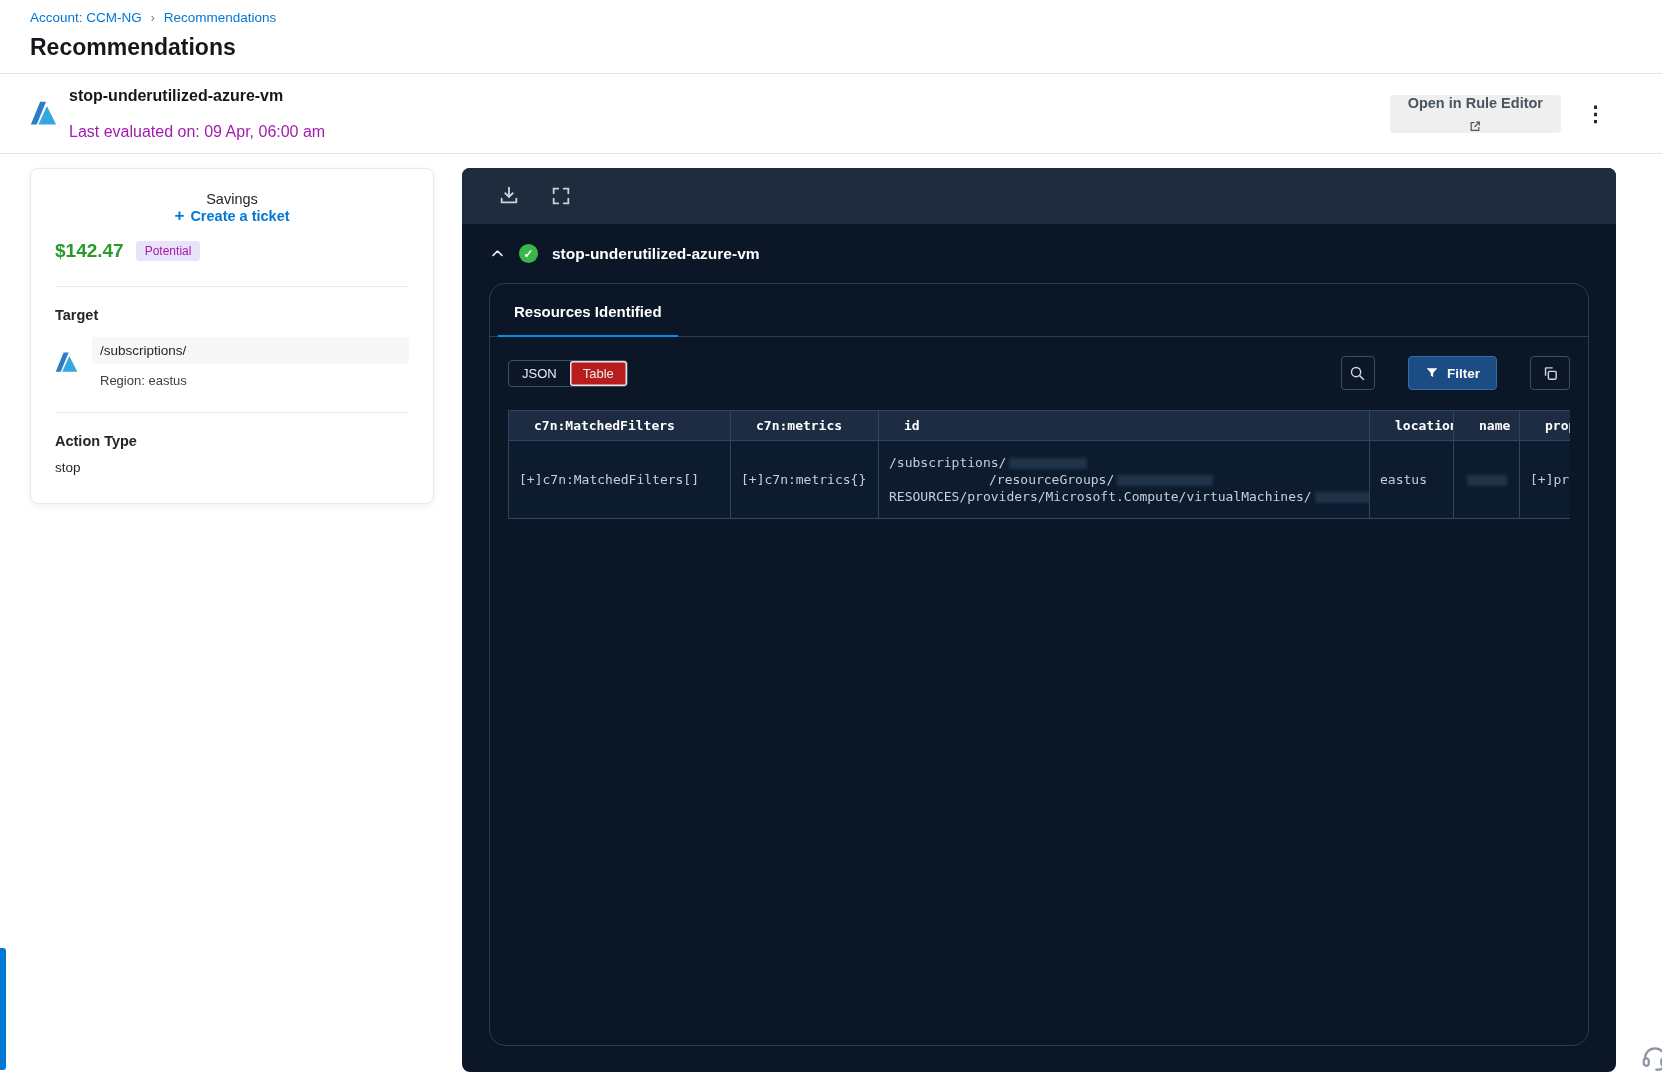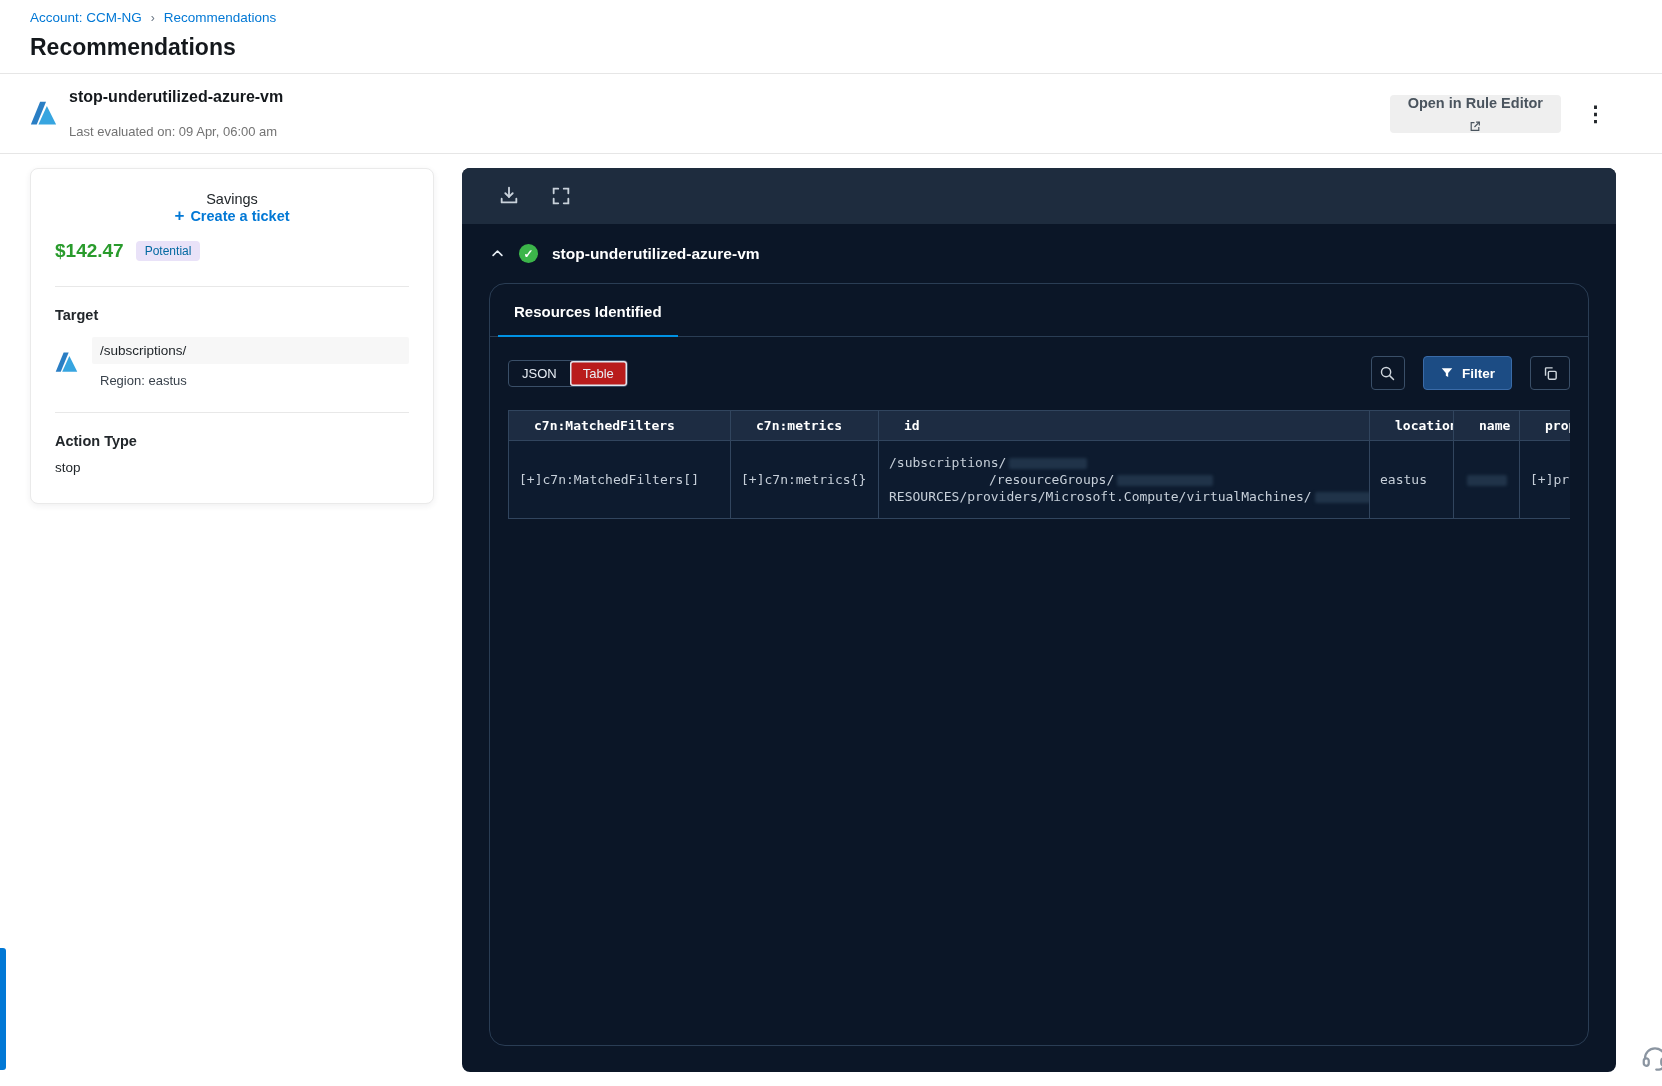--- a/index.html
+++ b/index.html
@@ -25,21 +25,21 @@
 
   
   .rule-header {
     display:flex; align-items:center;
     height:80px; padding:0 56px 0 30px;
     border-bottom:1px solid #e6e6e6;
   }
   .rule-id { display:flex; align-items:center; gap:12px; }
   .azure-icon { width:27px; height:27px; flex:0 0 auto; }
   .rule-texts .t { font-weight:700; font-size:16px; color:#14181c; }
-  .rule-texts .s { font-size:13px; color:#737373; margin-top:18px; }
+  .rule-texts .s { font-size:16px; color:#a21caf; margin-top:18px; }
   .spacer { flex:1; }
   .open-btn {
     background:#efefef; border:none; border-radius:4px;
     height:38px; padding:0 18px;
     font-family:inherit; font-size:14.5px; font-weight:600; color:#4a545e;
     display:flex; align-items:center; gap:9px; cursor:pointer;flex-direction:column;
   }
   .kebab { margin-left:24px; font-size:21px; font-weight:700; color:#22272b; cursor:pointer; line-height:1; }
 
   
@@ -51,21 +51,21 @@
     border:1px solid #eaeaea; border-radius:8px;
     box-shadow:0 2px 6px rgba(40,41,61,.07);
     padding:22px 24px 28px;
   }
   .card-row1 { display:flex; justify-content:flex-end; align-items:center;flex-direction:column; }
   .savings-label { font-size:14.5px; font-weight:500; }
   .create-ticket { color:#0278d5; font-weight:700; font-size:14.5px; display:flex; align-items:center; gap:6px; cursor:pointer; }
   .plus-glyph { font-size:17px; font-weight:700; line-height:1; }
   .amount-row { margin-top:16px; display:flex; align-items:center; gap:12px; }
   .amount { color:#299b2c; font-size:19px; font-weight:700; }
-  .badge { background:#e9e2f8; color:#0369a1; font-size:12px; padding:3px 9px; border-radius:4px; }
+  .badge { background:#e9e2f8; color:#a21caf; font-size:12px; padding:3px 9px; border-radius:4px; }
   .hr { border-top:1px solid #e8e8e8; margin:24px 0 20px; }
   .sec-label { font-size:14.5px; font-weight:600; }
   .target-row { display:flex; gap:14px; margin-top:14px; align-items:center; }
   .azure-icon-sm { width:23px; height:23px; flex:0 0 auto; }
   .target-texts { flex:1; }
   .target-path { font-size:13.5px; background:#f7f7f7; padding:6px 8px; border-radius:2px; }
   .target-region { font-size:13px; color:#39424c; margin-top:9px; padding-left:8px; }
   .action-value { font-size:13.5px; margin-top:11px; }
 
   
@@ -98,21 +98,21 @@
   .tab {
     padding:19px 16px 15px;
     color:#fff; font-size:15px; font-weight:600;
     border-bottom:2px solid #0092e4; margin-bottom:-1px; cursor:pointer;
   }
 
   .controls-row { display:flex; justify-content:space-between; align-items:center; padding:19px 18px 0; }
   .segmented { display:flex; border:1px solid #3a4f68; border-radius:4px; }
   .seg { padding:5px 13px; font-size:13px; color:#e8eef5; cursor:pointer; font-family:inherit; background:transparent; border:none; }
   .seg.active { background:#b91c1c; box-shadow:inset 0 0 0 1.5px #dfe7ef; border-radius:3px; }
-  .right-controls { display:flex; gap:18px; align-items:center; }
+  .right-controls { display:flex; gap:33px; align-items:center; }
   .icon-btn {
     width:34px; height:34px; background:transparent;
     border:1px solid #3a4f68; border-radius:4px;
     display:flex; align-items:center; justify-content:center; cursor:pointer;
   }
   .icon-btn.copy { width:40px; }
   .filter-btn {
     height:34px; padding:0 16px;
     background:#1c4c84; border:1px solid #3a6ba8; border-radius:4px;
     color:#fff; font-family:inherit; font-size:13.5px; font-weight:600;

